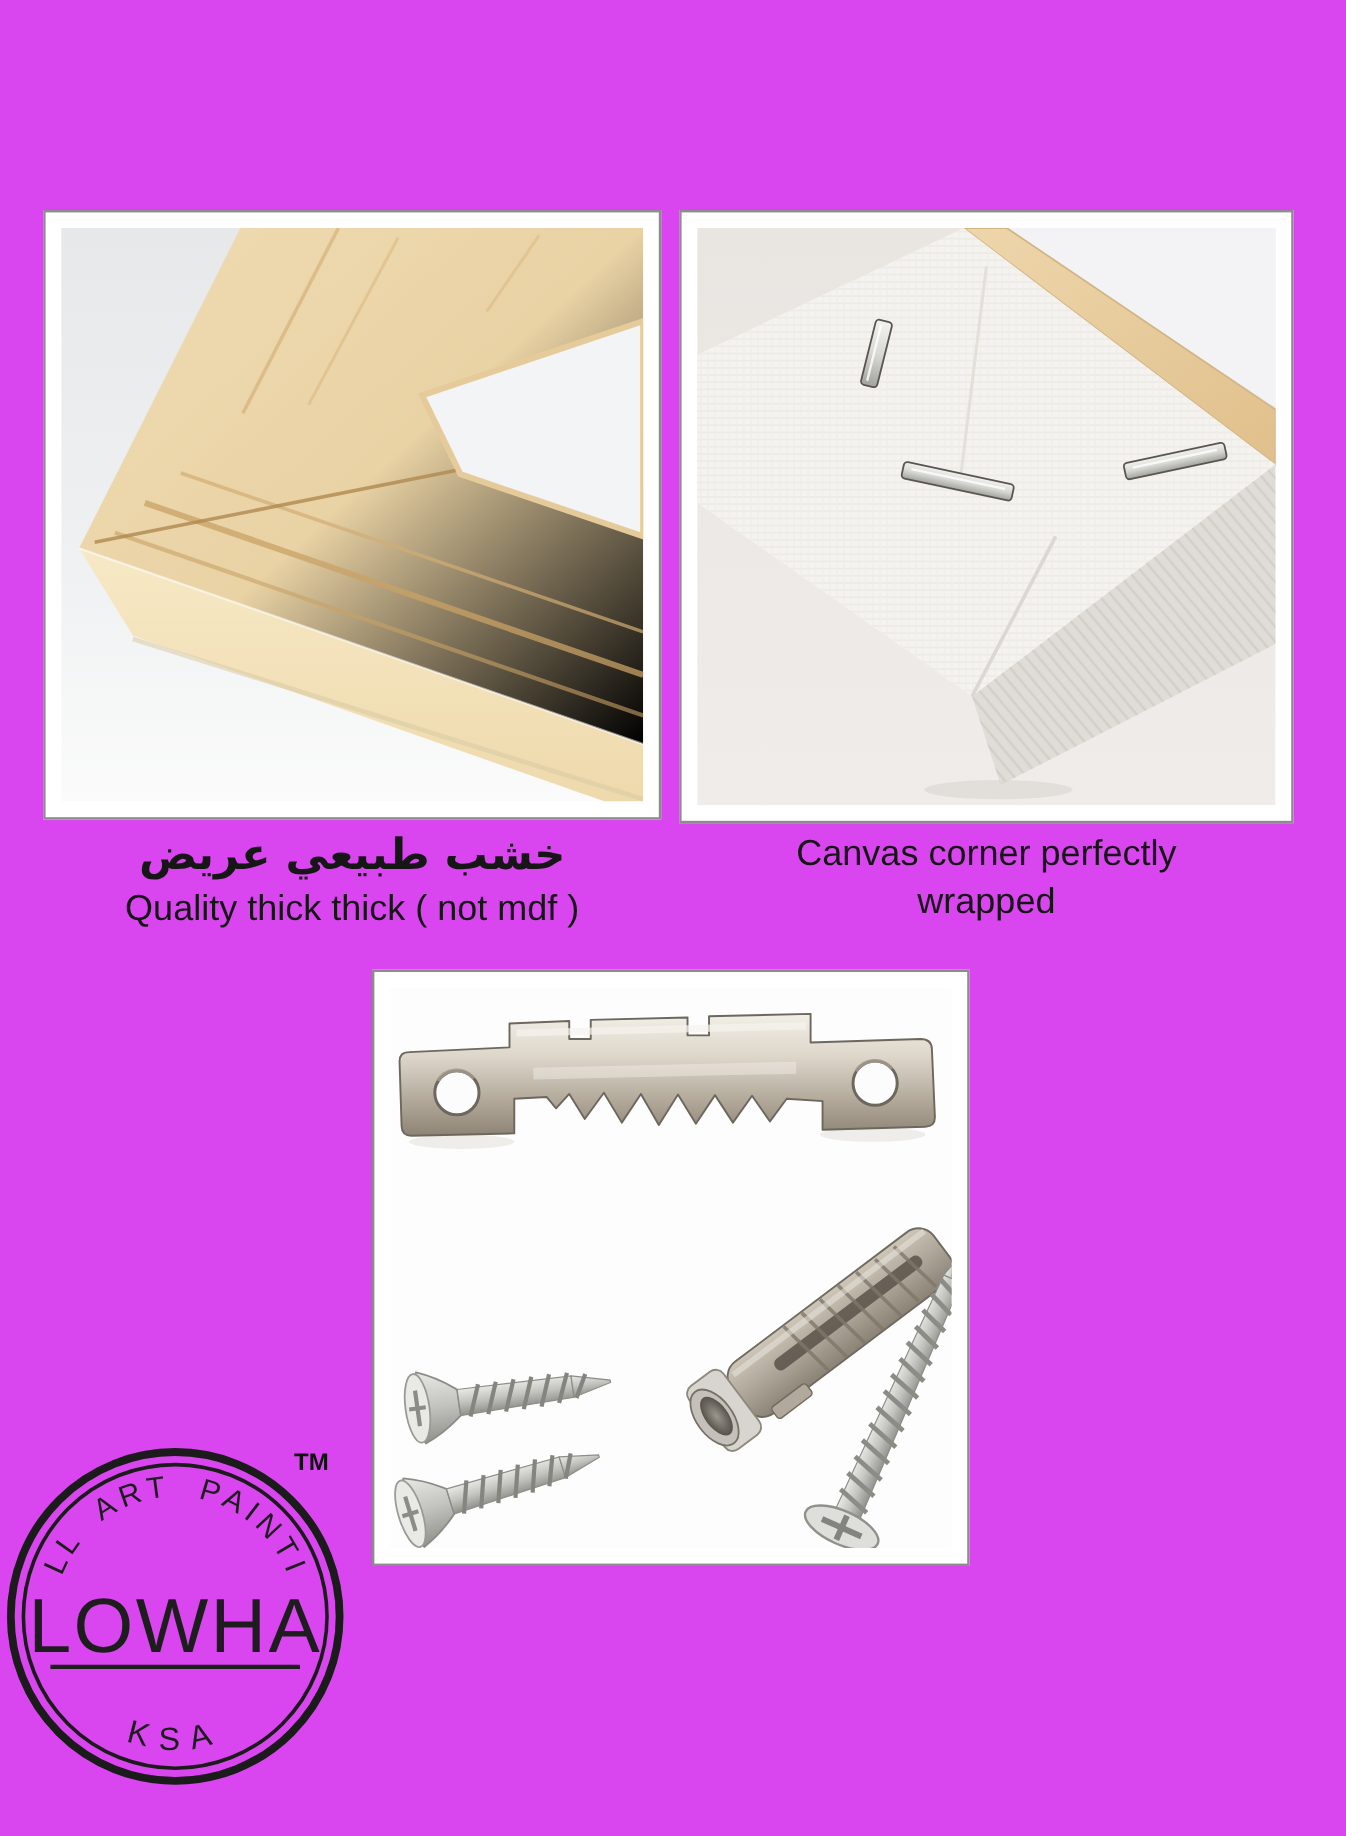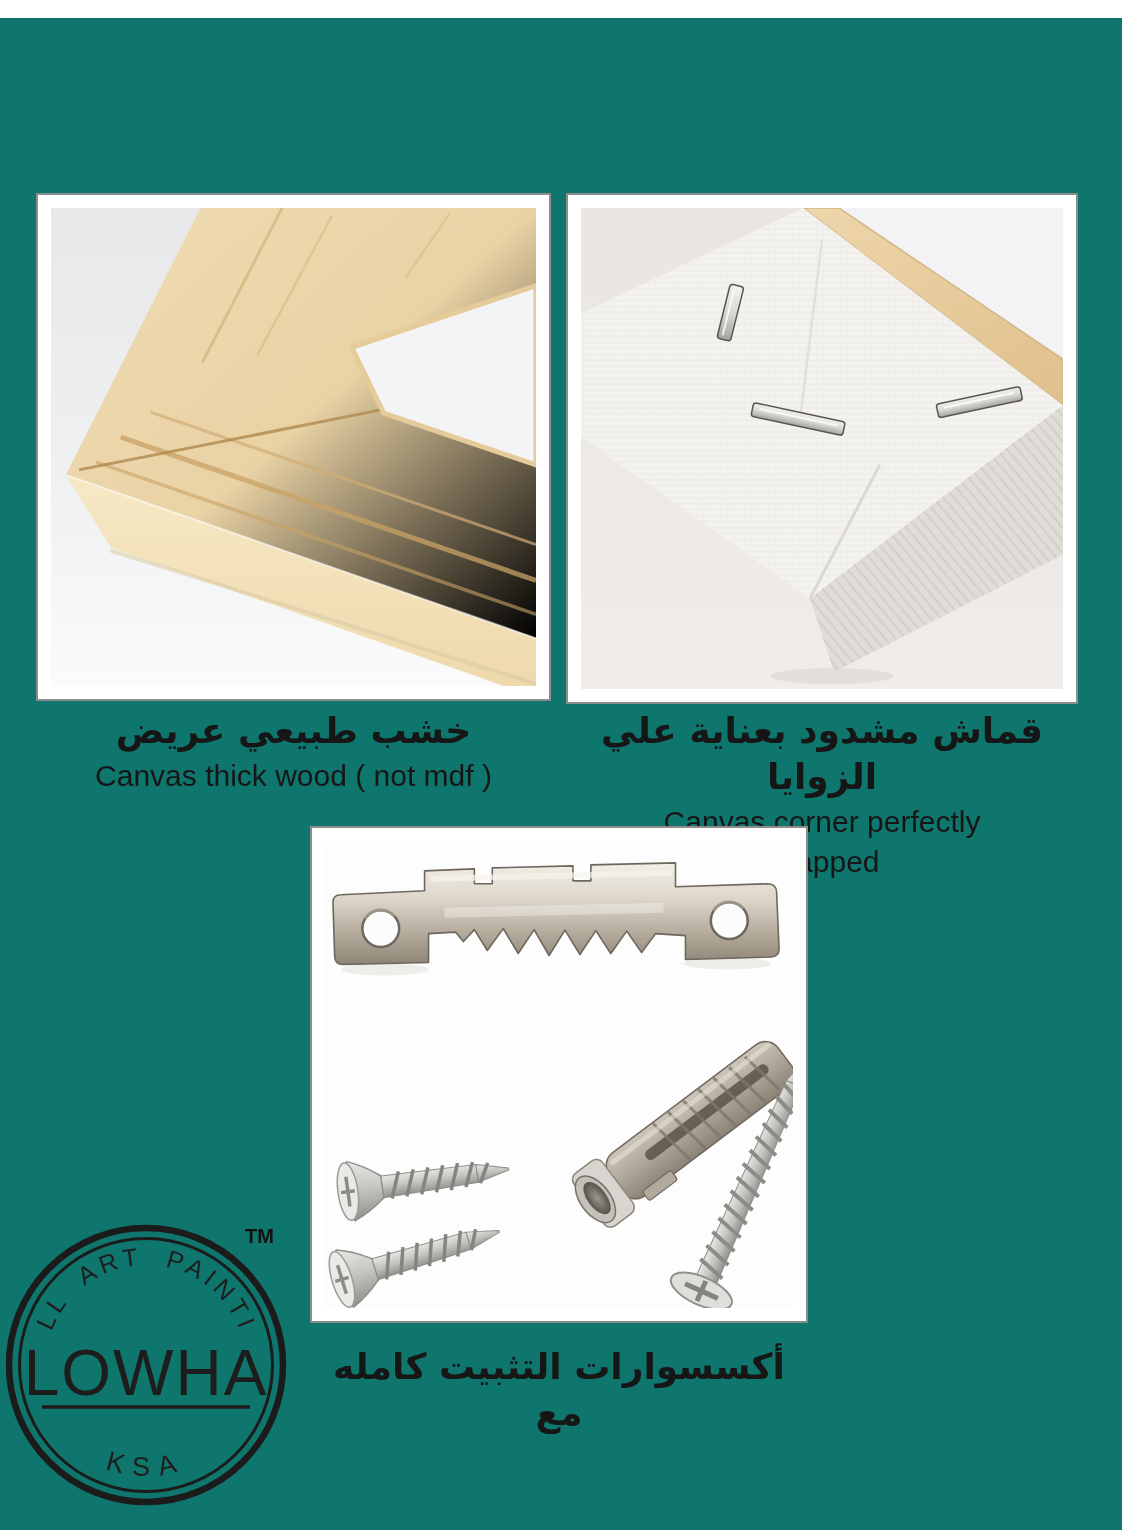--- a/index.html
+++ b/index.html
@@ -1,17 +1,17 @@
 <!DOCTYPE html>
 <html><head>
 <meta charset="utf-8">
 <style>
   html,body{margin:0;padding:0;background:#ffffff;}
   body{width:1122px;height:1530px;position:relative;font-family:"Liberation Sans",sans-serif;overflow:hidden;}
-  .sheet{position:absolute;inset:0;background:#0f766e;margin-top:18px;}
+  .sheet{position:absolute;inset:0;background:#d946ef;}
 
   .photo-box{
     position:absolute;margin:0;box-sizing:border-box;
     background:#ffffff;border:2px solid #8c8c8c;padding:13px;
   }
   .photo-box svg{display:block;width:100%;height:100%;}
 
   .box-wood{left:36px;top:175px;width:515px;height:508px;}
   .box-canvas{left:566px;top:175px;width:512px;height:511px;}
   .box-hardware{left:310px;top:808px;width:498px;height:497px;}
@@ -134,25 +134,24 @@
       </g>
       <g transform="translate(400,195) rotate(-12)">
         <rect x="-43" y="-7" width="86" height="14" rx="3" fill="url(#stapleG)" stroke="#5a5550" stroke-width="1.5"></rect>
         <line x1="-36" y1="-2" x2="36" y2="-2" stroke="#ffffff" stroke-width="2" opacity="0.8"></line>
       </g>
     </svg>
   </figure>
 
   <div class="caption cap-wood">
     <div class="cap-ar" dir="rtl">خشب طبيعي عريض</div>
-    <div class="cap-en">Canvas thick wood ( not mdf )</div>
+    <div class="cap-en">Quality thick thick ( not mdf )</div>
   </div>
 
   <div class="caption cap-canvas">
-    <div class="cap-ar" dir="rtl">قماش مشدود بعناية علي الزوايا</div>
     <div class="cap-en cap-en-narrow">Canvas corner perfectly wrapped</div>
   </div>
 
   <figure class="photo-box box-hardware">
     <svg viewBox="0 0 470 469" preserveAspectRatio="none">
       <defs>
         <linearGradient id="nickel" x1="0" y1="0" x2="0" y2="1">
           <stop offset="0" stop-color="#f2efe8"></stop>
           <stop offset="0.35" stop-color="#ddd6ca"></stop>
           <stop offset="0.7" stop-color="#b3aa9b"></stop>
@@ -262,21 +261,20 @@
             <line x1="215" y1="10" x2="224" y2="-10"></line>
         </g>
         <ellipse cx="0" cy="0" rx="14" ry="33" fill="#dededb" stroke="#90908c" stroke-width="2"></ellipse>
         <line x1="0" y1="-18" x2="0" y2="18" stroke="#83837f" stroke-width="5"></line>
         <line x1="-11" y1="0" x2="11" y2="0" stroke="#83837f" stroke-width="5"></line>
       </g>
     </svg>
   </figure>
 
   <div class="caption cap-hardware">
-    <div class="cap-ar" dir="rtl">أكسسوارات التثبيت كامله مع</div>
   </div>
 
   <div class="logo-wrap">
     <svg viewBox="0 0 292 316">
       <defs>
         <path id="arcTop" d="M 47.9 126.4 A 100 100 0 0 1 240.1 126.4"></path>
         <path id="arcBottom" d="M 97 254.6 A 111 111 0 0 0 191 254.6"></path>
       </defs>
       <circle cx="144" cy="154" r="137" class="logo-ring" stroke-width="6.5"></circle>
       <circle cx="144" cy="154" r="126.5" class="logo-ring" stroke-width="3"></circle>

